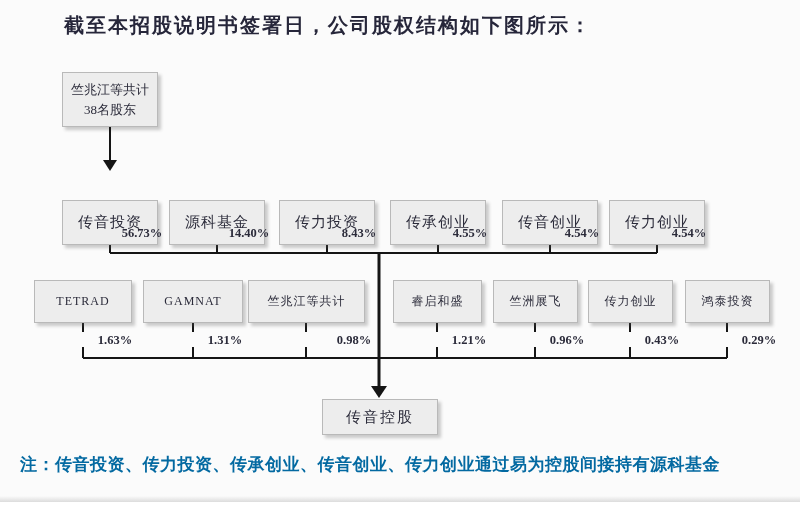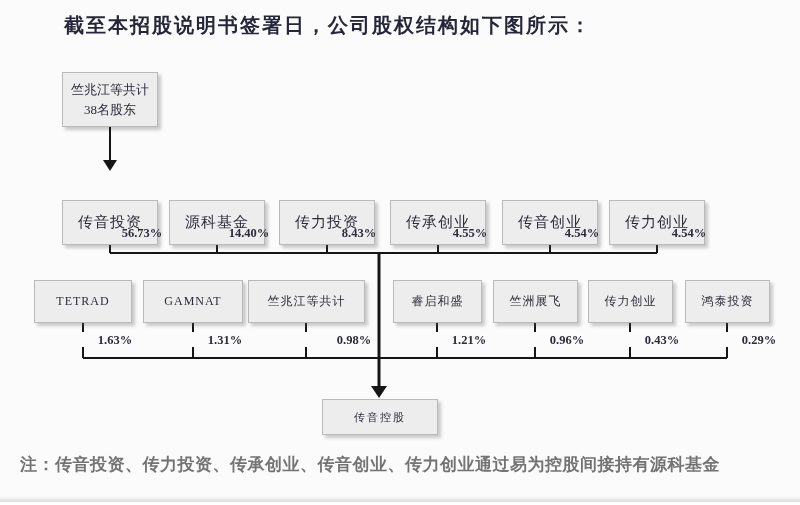--- a/index.html
+++ b/index.html
@@ -22,32 +22,32 @@
     border:1px solid #b9b9b9;
     box-shadow:3px 3px 3px rgba(90,90,90,.30);
     display:flex;flex-direction:column;align-items:center;justify-content:center;
     text-align:center;
     color:#2b2b3a;
     box-sizing:border-box;
   }
   .topbox{left:62px;top:72px;width:96px;height:55px;font-size:13px;line-height:20px;font-weight:500;}
   .r1{top:172px;width:96px;height:45px;font-size:15px;font-weight:500;letter-spacing:1px;margin-top:28px;}
   .r2{top:280px;height:43px;font-size:12px;font-weight:500;letter-spacing:1px;}
-  .company{left:322px;top:399px;width:116px;height:36px;font-size:11px;font-weight:500;letter-spacing:2px;}
+  .company{left:322px;top:399px;width:116px;height:36px;font-size:15px;font-weight:500;letter-spacing:2px;}
   .pct{
     position:absolute;width:74px;text-align:center;
     font-size:12.5px;color:#2b2b3a;font-weight:700;margin-left:32px;
   }
   .p1{top:226px;}
   .p2{top:333px;}
   svg.wires{position:absolute;left:0;top:0;pointer-events:none;}
   .note{
     position:absolute;left:20px;top:452px;width:765px;
     font-size:17px;font-weight:700;line-height:25px;
-    color:#737373;letter-spacing:.5px;
+    color:#0369a1;letter-spacing:.5px;
   }
   .note span{display:block;}
   .bottom-strip{
     position:absolute;left:0;bottom:0;width:800px;height:6px;
     background:linear-gradient(#fbfbfb,#dcdcdc);
   }
 </style>
 </head>
 <body>
 

